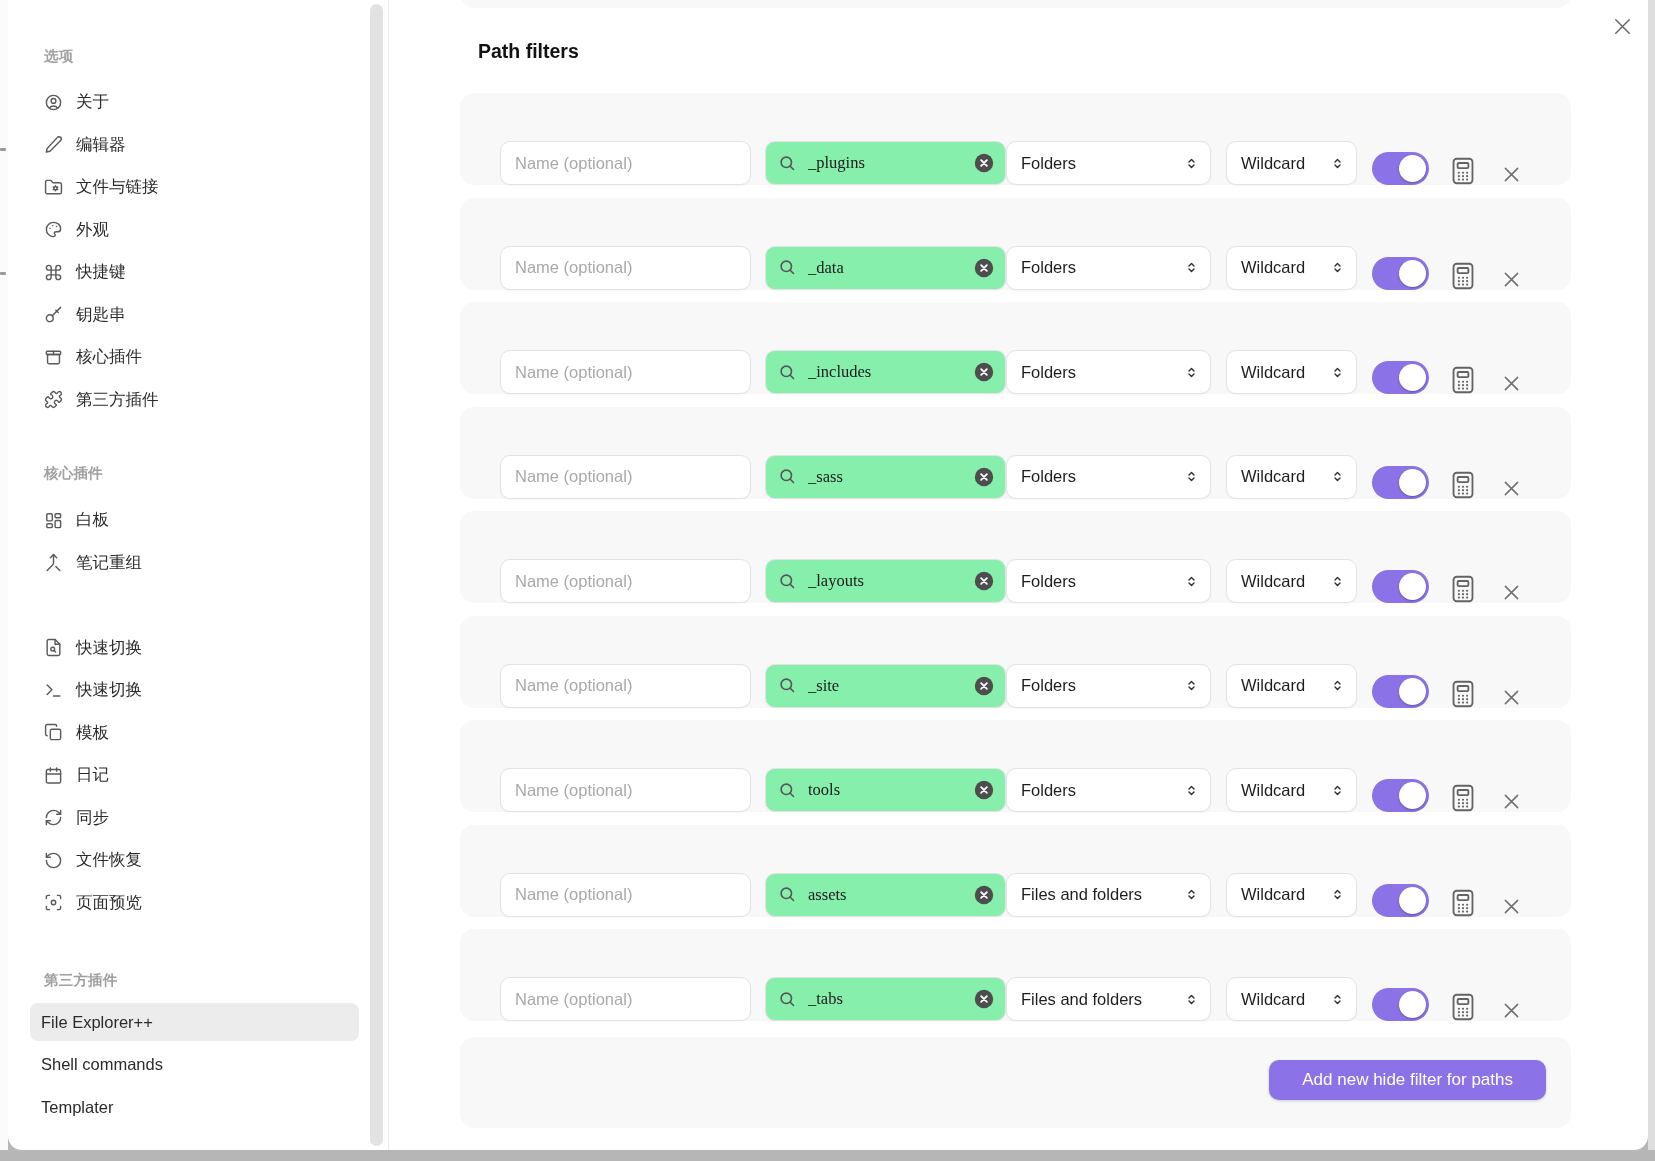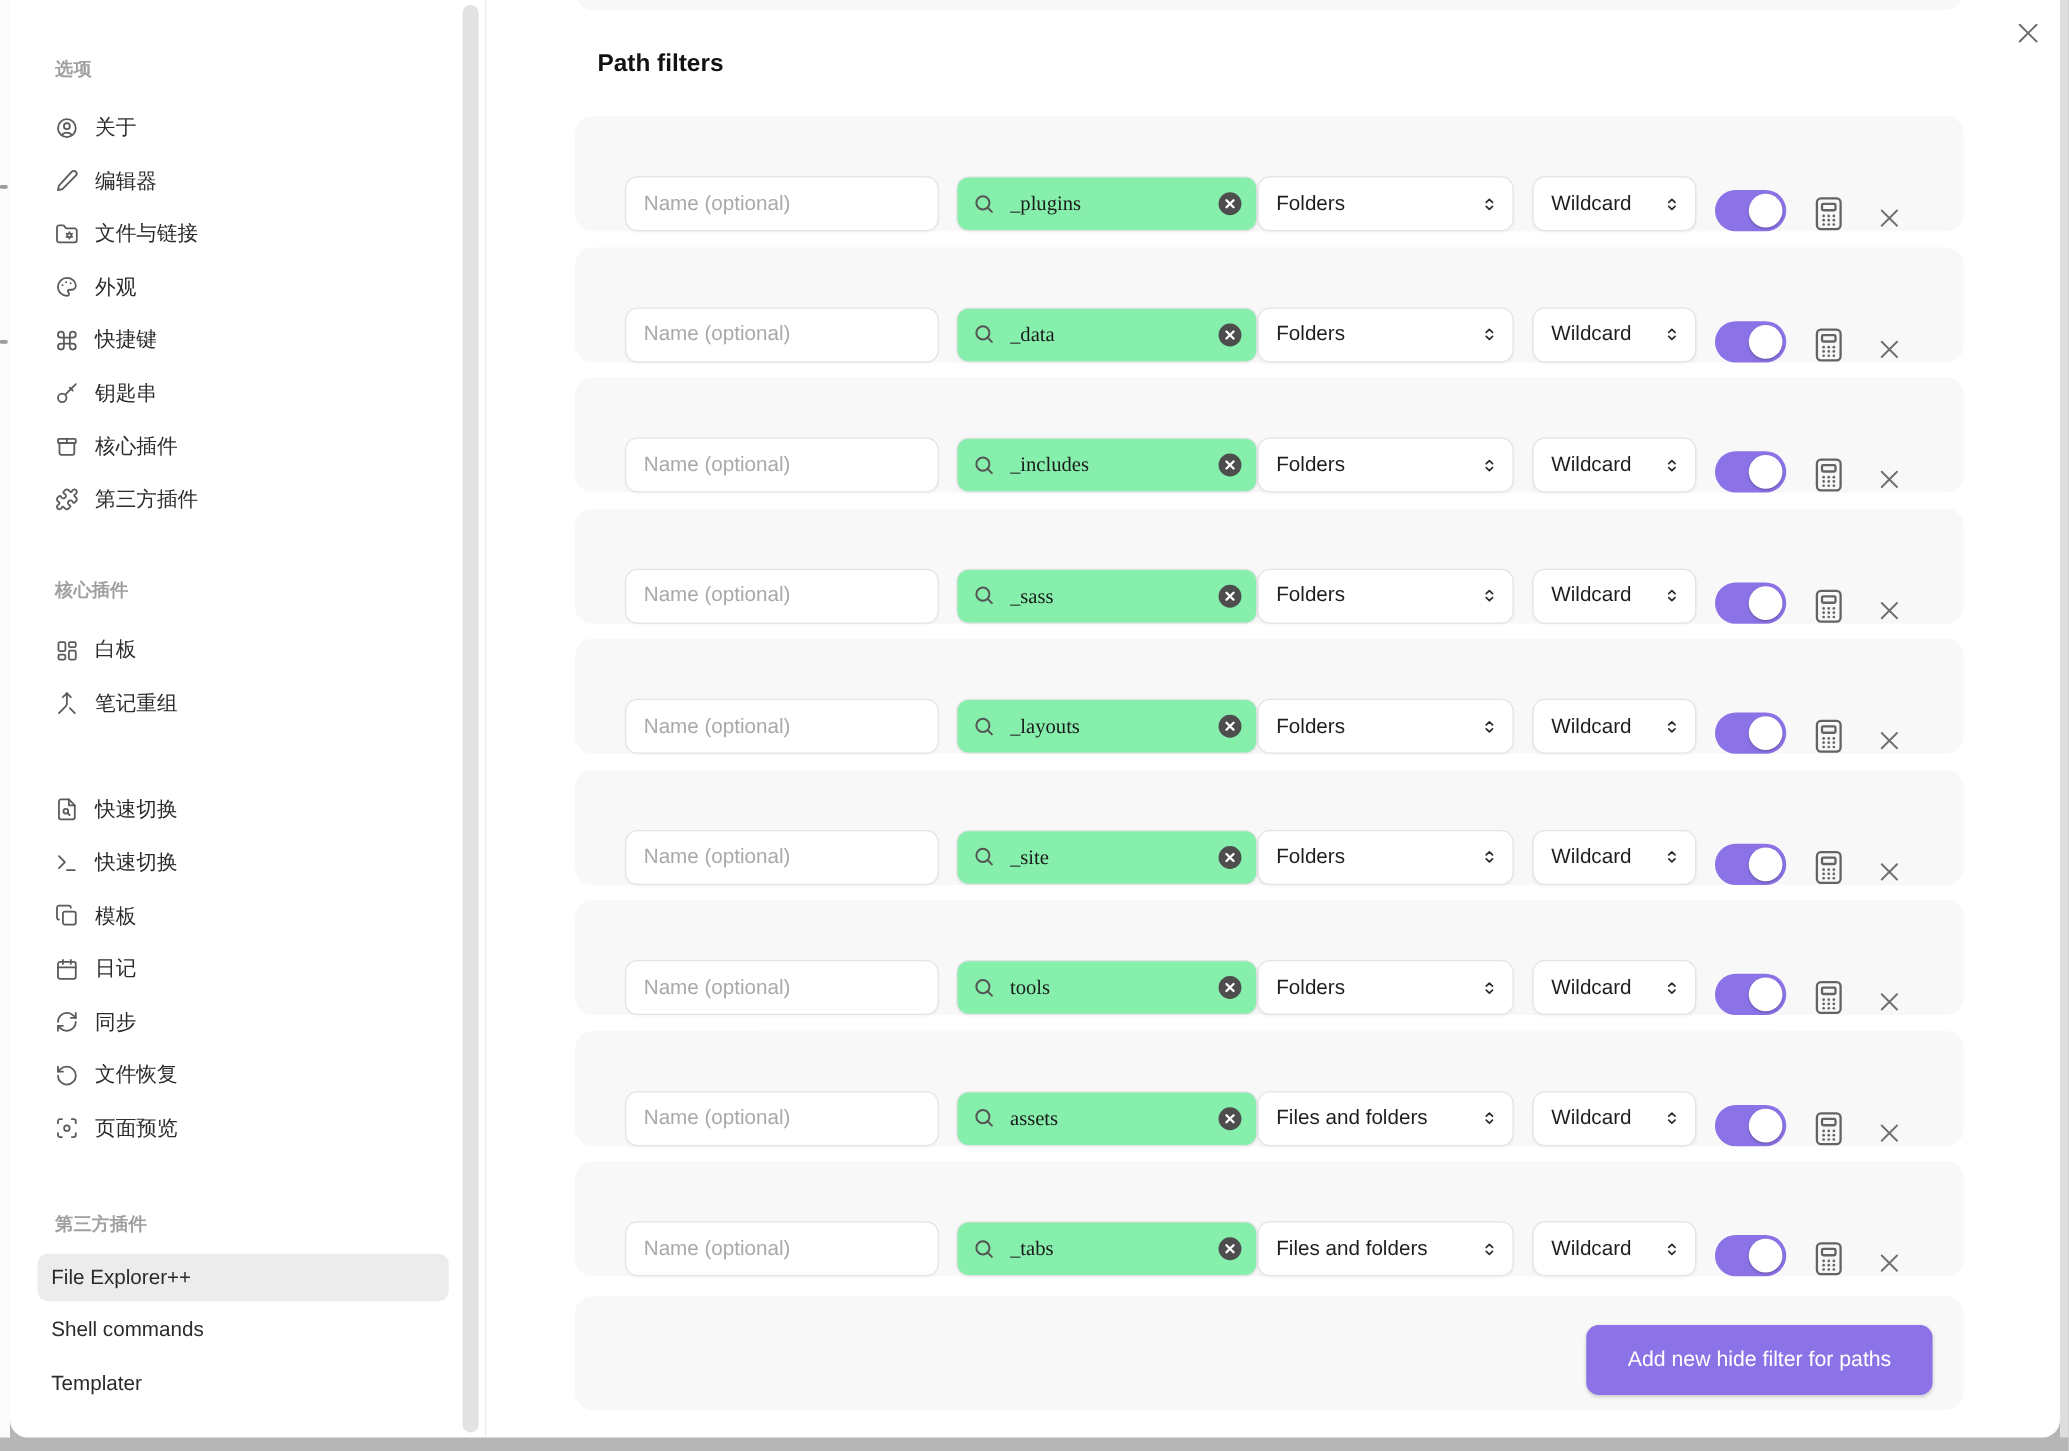--- a/index.html
+++ b/index.html
@@ -93,21 +93,21 @@
     position:absolute;right:3px;top:3px;width:27px;height:27px;border-radius:50%;
     background:#fff;box-shadow:0 1px 2px rgba(0,0,0,.28);
   }
   .calc-btn{margin-left:22px;flex:none;display:flex;color:#636363;cursor:pointer;}
   .del-btn{margin-left:26px;flex:none;display:flex;color:#6e6e6e;cursor:pointer;}
   .footer-box{
     position:absolute;left:71px;top:1037px;width:1111px;height:91px;
     background:#f8f8f9;border-radius:14px;
   }
   .add-btn{
-    position:absolute;right:25px;top:23px;height:56px;padding:0 33px;
+    position:absolute;right:25px;top:23px;height:40px;padding:0 33px;
     background:var(--accent,#8b72e6);color:#fff;border:none;border-radius:10px;
     font-size:17px;font-family:inherit;cursor:pointer;
     box-shadow:0 1px 3px rgba(0,0,0,.18);
   }
 </style>
 </head>
 <body>
 
 <div class="right-strip"></div>
 

